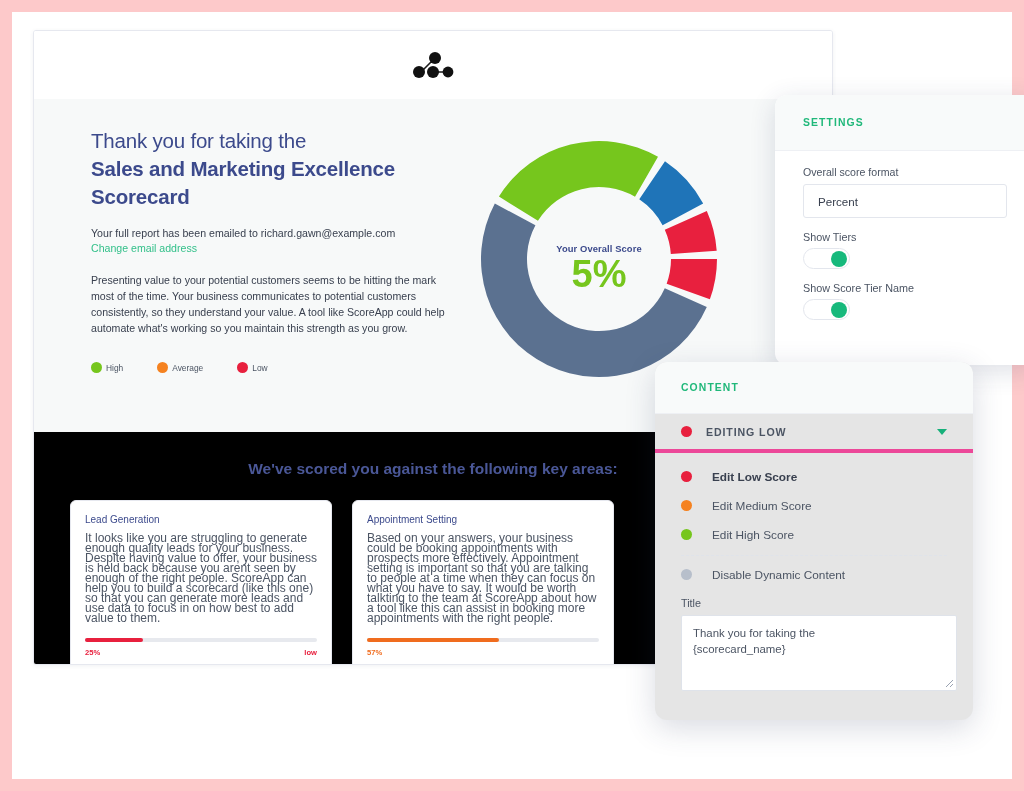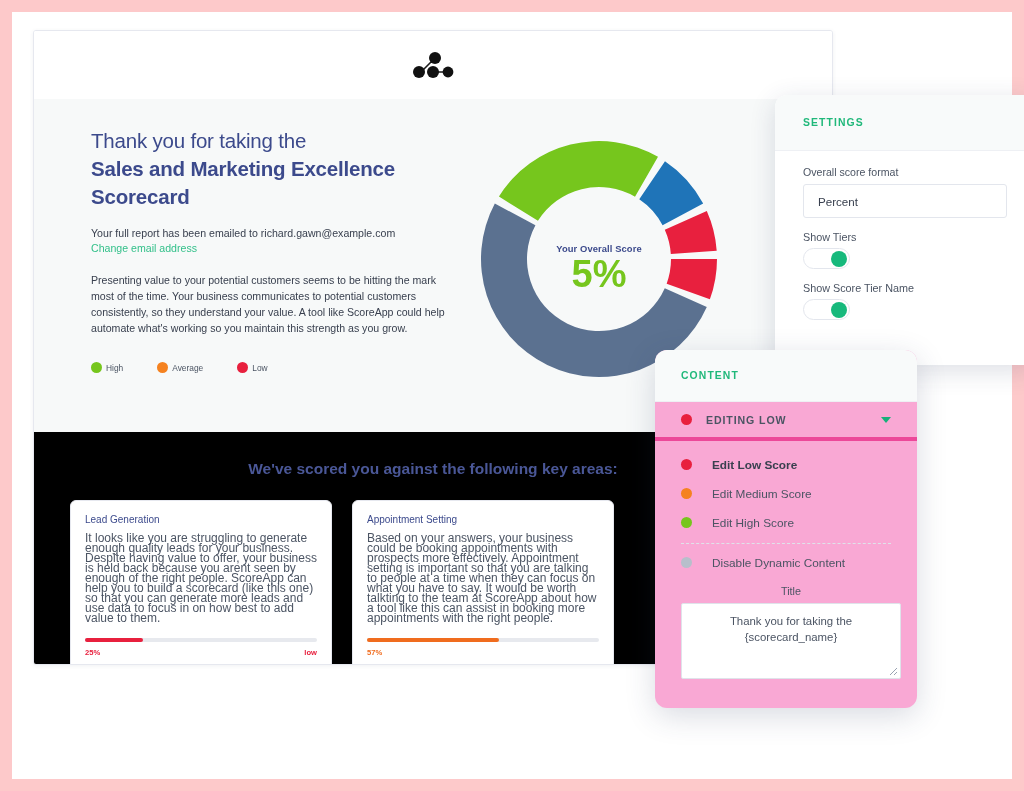--- a/index.html
+++ b/index.html
@@ -116,22 +116,22 @@
   .toggle{
     width:47px;height:21px;border-radius:11px;border:1px solid #e3e6ed;
     background:#fff;position:relative;box-sizing:border-box;
   }
   .toggle .knob{
     position:absolute;right:2px;top:1.5px;width:16px;height:16px;border-radius:50%;
     background:#17b97c;
   }
   
   .content-panel{
-    position:absolute;left:655px;top:350px;width:262px;height:358px;
-    background:#f9a8d4;border-radius:12px;
+    position:absolute;left:655px;top:362px;width:318px;height:358px;
+    background:#e5e5e5;border-radius:12px;
     box-shadow:0 8px 30px rgba(45,55,95,.18);
     overflow:hidden;
   }
   .content-head{
     height:52px;display:flex;align-items:center;padding:0 26px;
     background:#f8fafa;border-bottom:1px solid #eef0f4;box-sizing:border-box;
   }
   .editing-row{
     height:39px;display:flex;align-items:center;padding:0 26px;
     border-bottom:4px solid #ec4899;box-sizing:border-box;
@@ -140,21 +140,21 @@
   .editing-text{
     font-size:10.6px;font-weight:700;color:#4b5463;letter-spacing:.9px;margin-left:14px;
   }
   .caret{margin-left:auto;width:0;height:0;border-left:5px solid transparent;
     border-right:5px solid transparent;border-top:6px solid #17b07a;}
   .opt-list{padding:9px 26px 0 26px;}
   .opt{display:flex;align-items:center;height:29px;}
   .opt .olabel{font-size:11.8px;color:#4b5463;margin-left:20px;}
   .opt.active .olabel{font-weight:700;color:#39404f;}
   .divider{border-top:1px dashed #dfe3ea;margin:6px 0 4px 0;}
-  .title-field{padding:8px 16px 0 26px;text-align:center;}
+  .title-field{padding:8px 16px 0 26px;}
   .ta-label{font-size:10.8px;color:#4b5463;margin-bottom:6px;}
   .textarea{
     height:76px;border:1px solid #dfe3ea;border-radius:2px;
     padding:9px 11px;box-sizing:border-box;
     font-size:11.4px;line-height:16px;color:#4b5463;
     position:relative;white-space:pre-line;background:#fff;
   }
   .resize-grip{
     position:absolute;right:2px;bottom:2px;width:9px;height:9px;
   }

